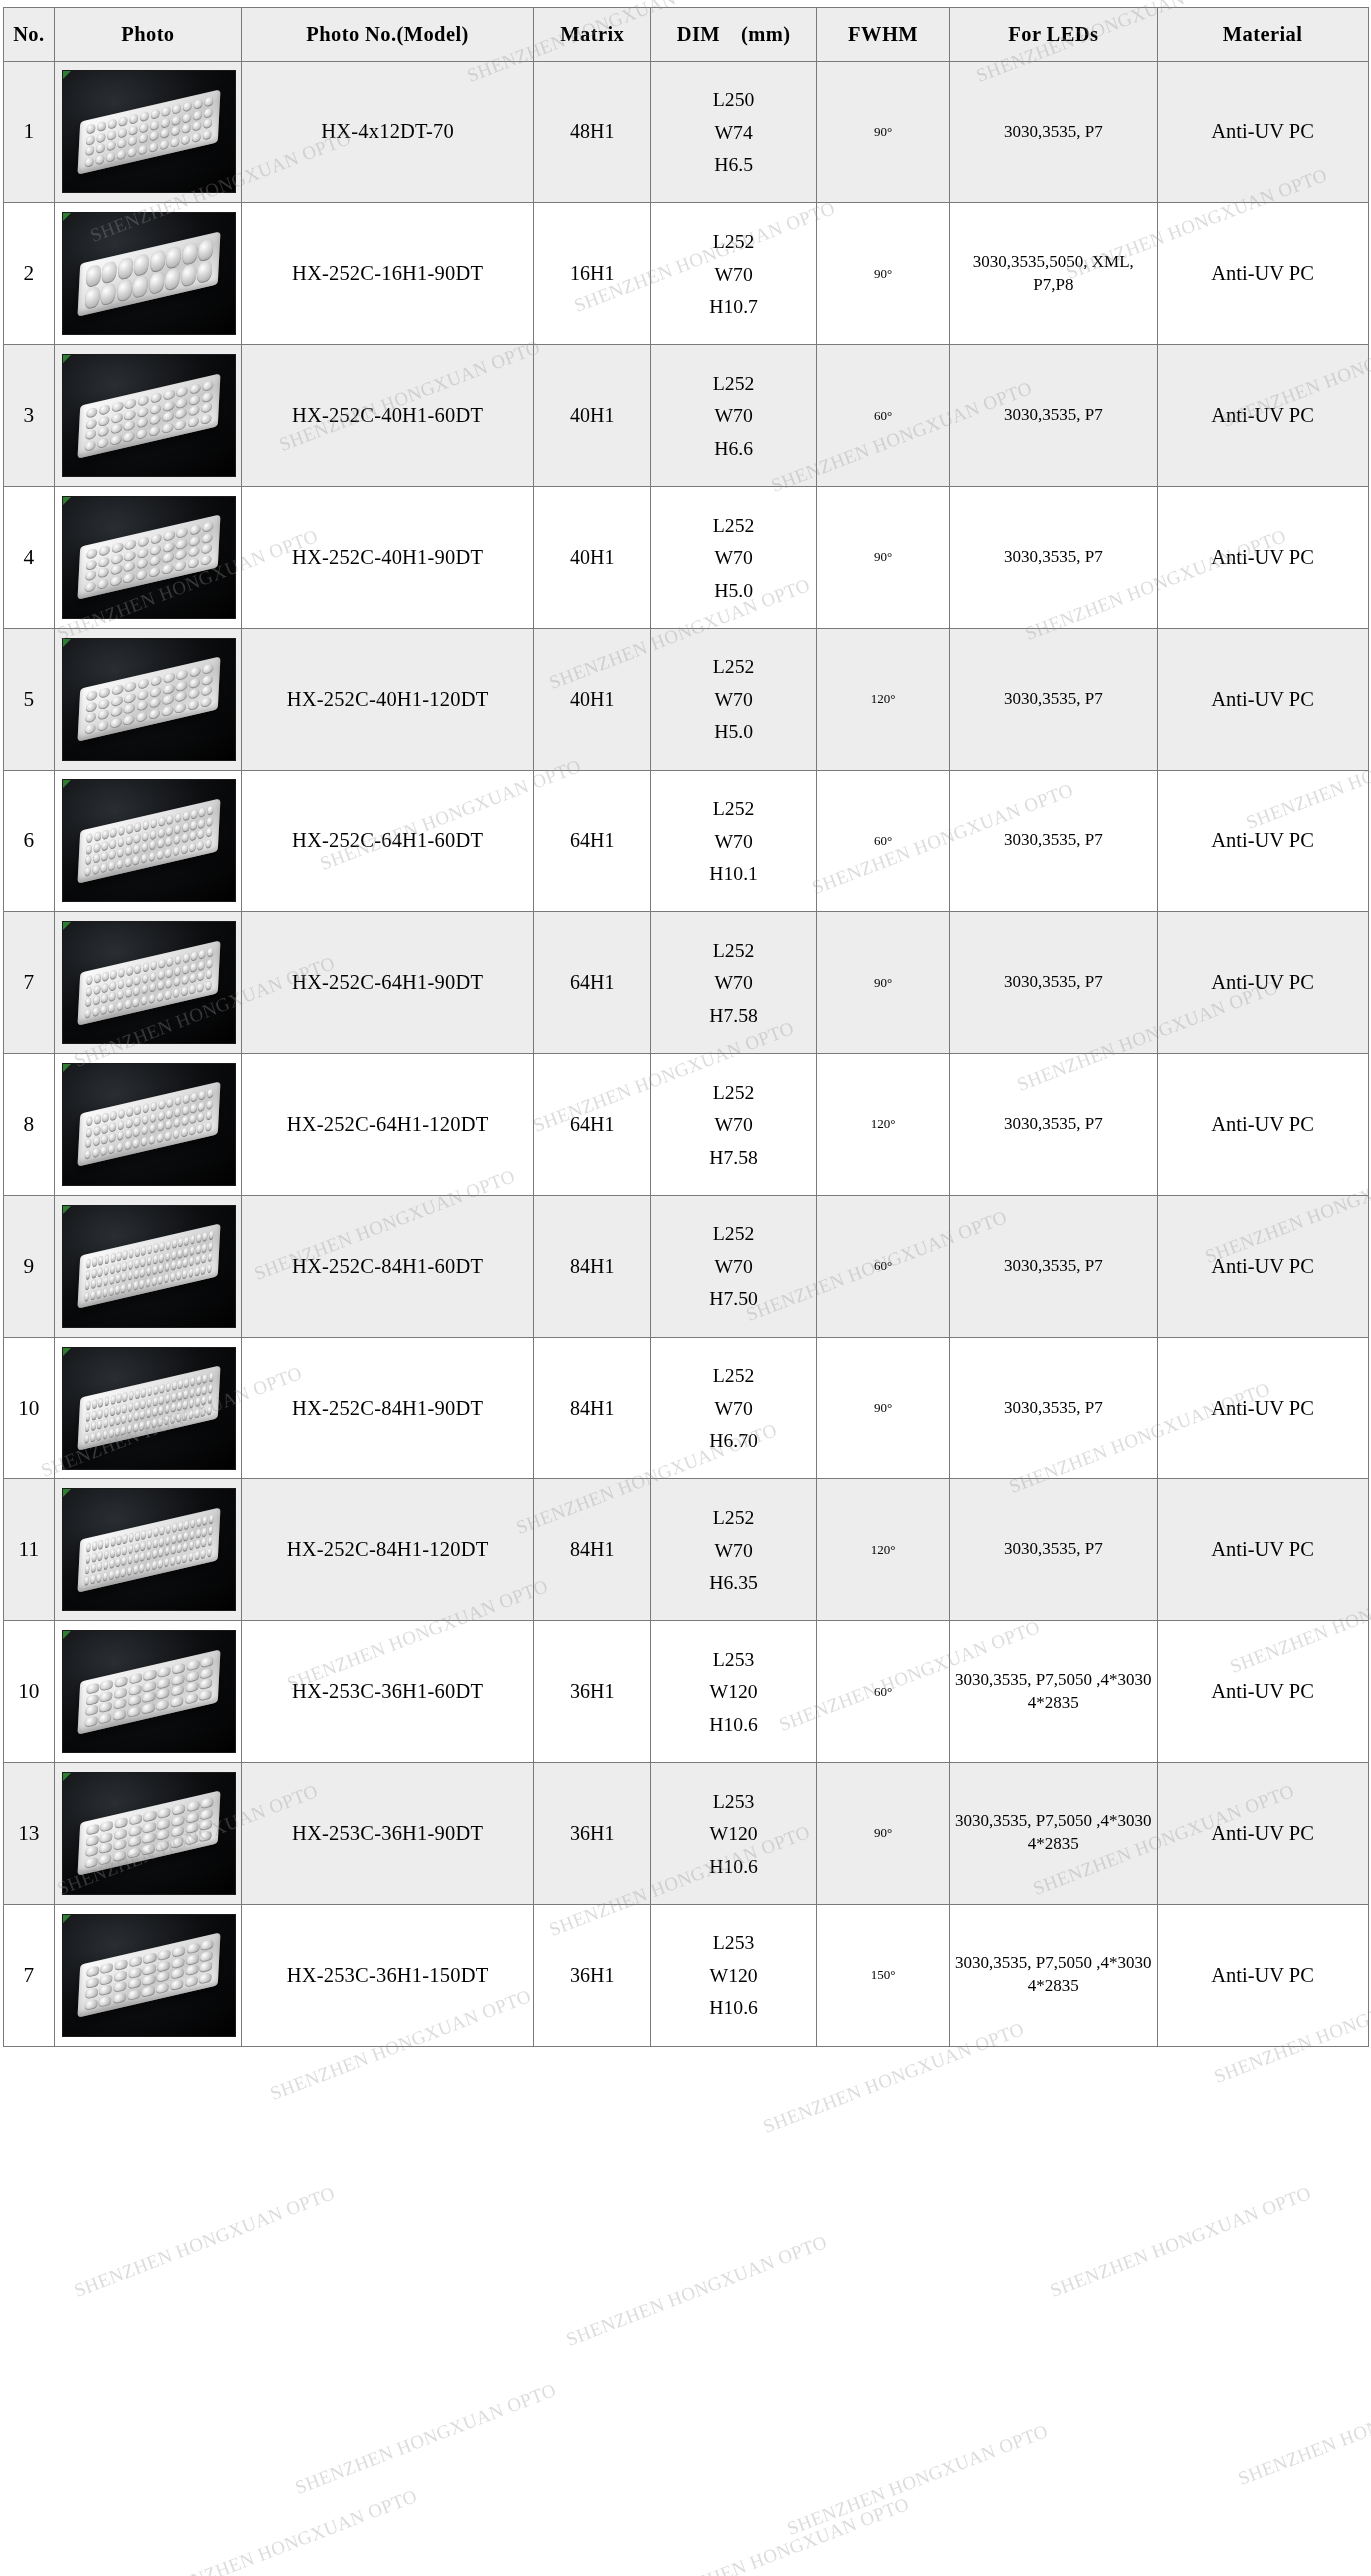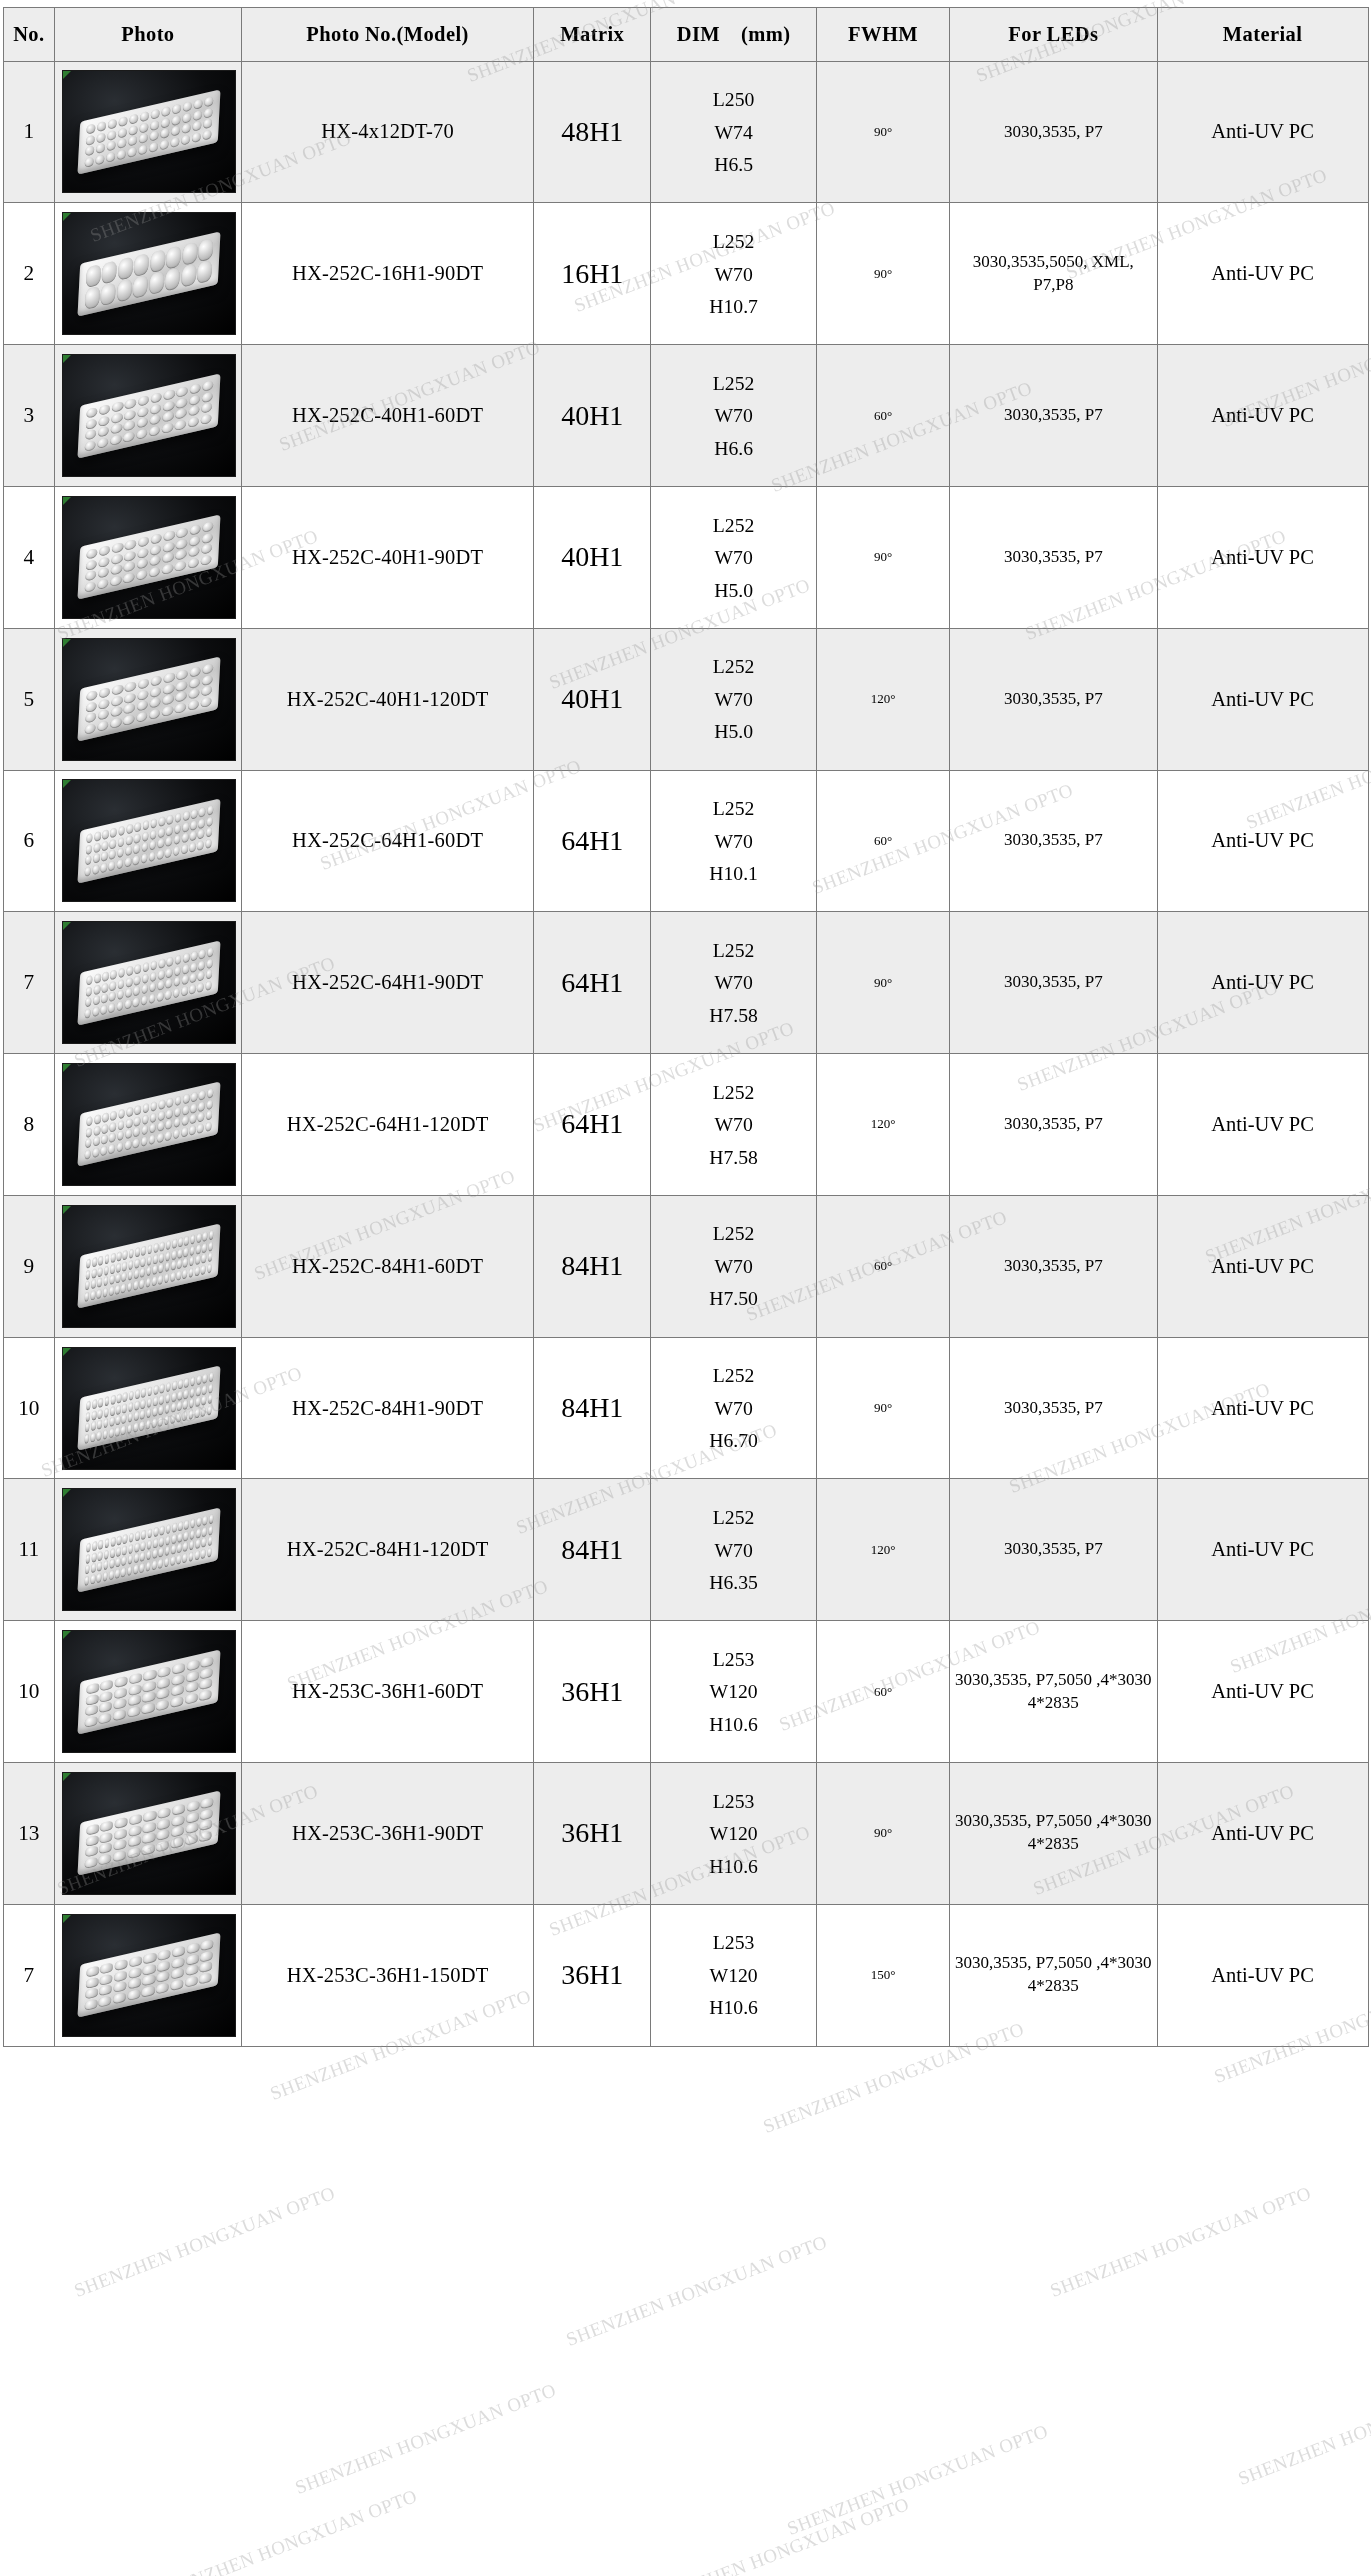--- a/index.html
+++ b/index.html
@@ -46,21 +46,21 @@
   col.c-photo   { width: 184px; }
   col.c-part    { width: 289px; }
   col.c-matrix  { width: 115px; }
   col.c-dim     { width: 164px; }
   col.c-fwhm    { width: 131px; }
   col.c-leds    { width: 205px; }
   col.c-mat     { width: 208px; }
 
   .cell-no   { font-size: 21.3px; }
   .cell-part { font-size: 20.5px; letter-spacing: 0.2px; }
-  .cell-matrix { font-size: 28px; }
+  .cell-matrix { font-size: 20px; }
   .cell-fwhm { font-size: 13px; }
   .cell-mat  { font-size: 20.5px; }
   .cell-leds { font-size: 17px; line-height: 1.35; }
   .dim-lines { font-size: 19.7px; line-height: 1.65; }
   .dim-lines div { white-space: nowrap; text-align: center; }
 
   td.photo-cell { padding: 4.9px 6.6px; }
   .photo-box {
     position: relative;
     width: 100%;

